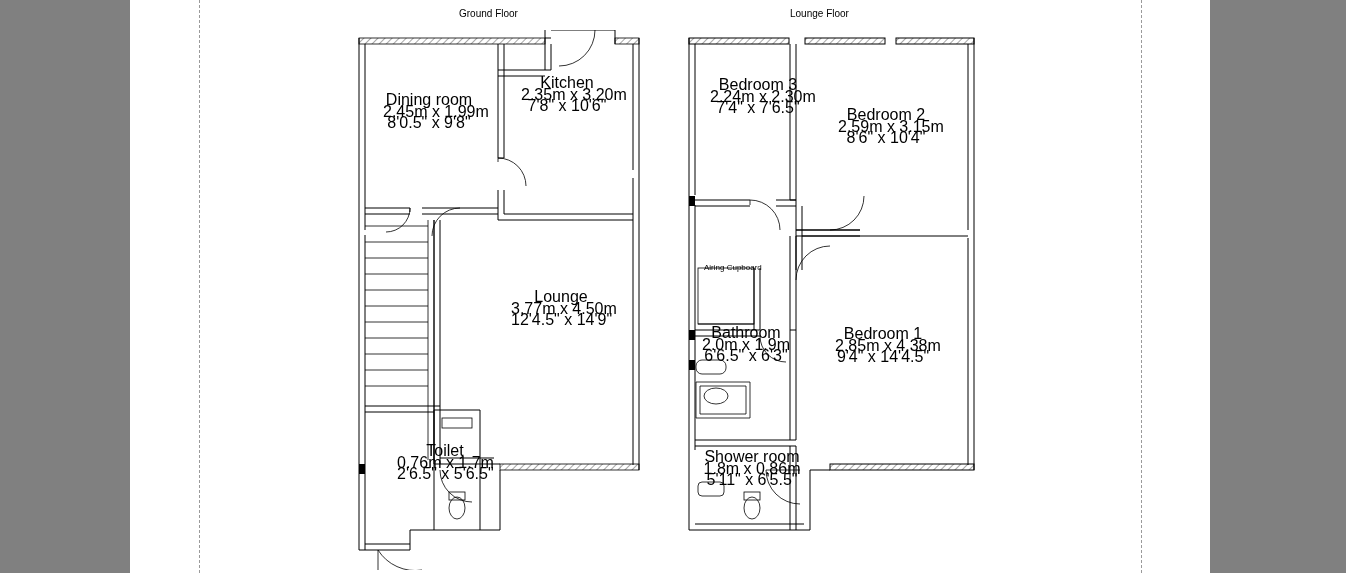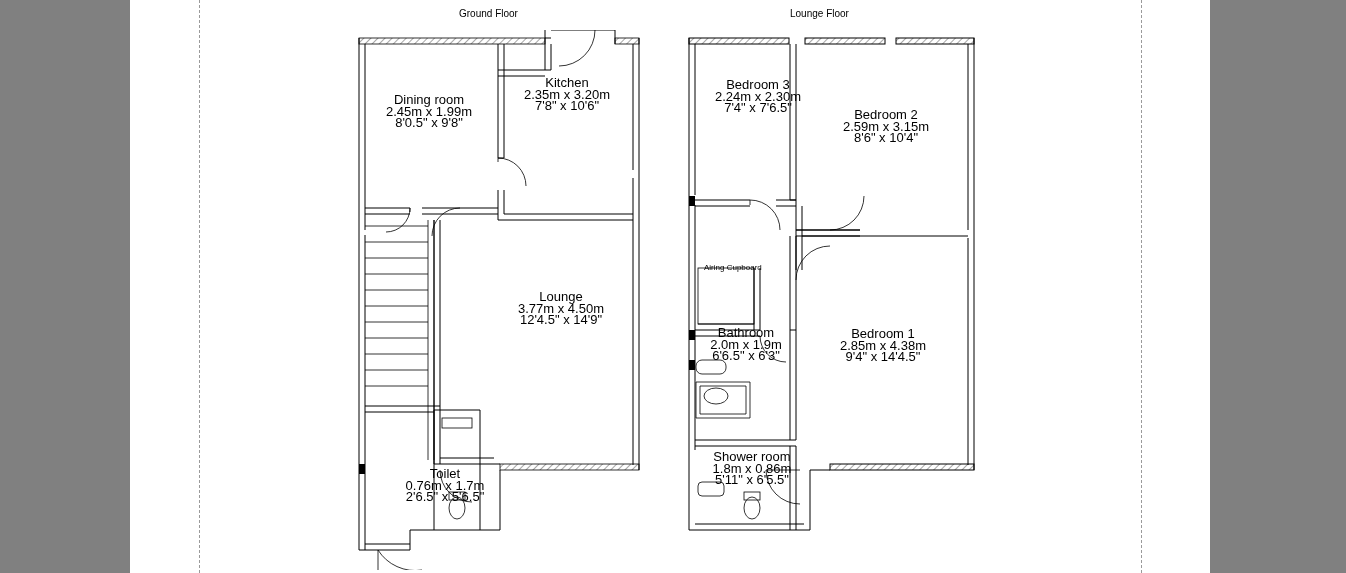--- a/index.html
+++ b/index.html
@@ -37,21 +37,21 @@
     position: absolute;
     font-size: 10px;
     color: #000;
     white-space: nowrap;
   }
   .plan {
     position: absolute;
   }
   .lbl {
     position: absolute;
-    font-size: 13px;
+    font-size: 16px;
     line-height: 11.5px;
     color: #000;
     text-align: center;
     white-space: nowrap;
   }
   .lbl.small {
     font-size: 8px;
     line-height: 9px;
   }
   svg { display: block; }
@@ -218,21 +218,21 @@
     <div>2.35m x 3.20m</div>
     <div>7'8" x 10'6"</div>
   </div>
 
   <div class="lbl" style="left:511px; top:291px; width:100px;">
     <div>Lounge</div>
     <div>3.77m x 4.50m</div>
     <div>12'4.5" x 14'9"</div>
   </div>
 
-  <div class="lbl" style="left:397px; top:468px; width:96px;">
+  <div class="lbl" style="left:397px; top:445px; width:96px;">
     <div>Toilet</div>
     <div>0.76m  x 1.7m</div>
     <div>2'6.5" x 5'6.5"</div>
   </div>
 
   <div class="floor-title" style="left:790px; top:8px;">Lounge Floor</div>
 
   <div class="plan" style="left:680px; top:30px; width:320px; height:510px;">
     <svg width="320" height="510" viewBox="0 0 320 510">
       <defs>

